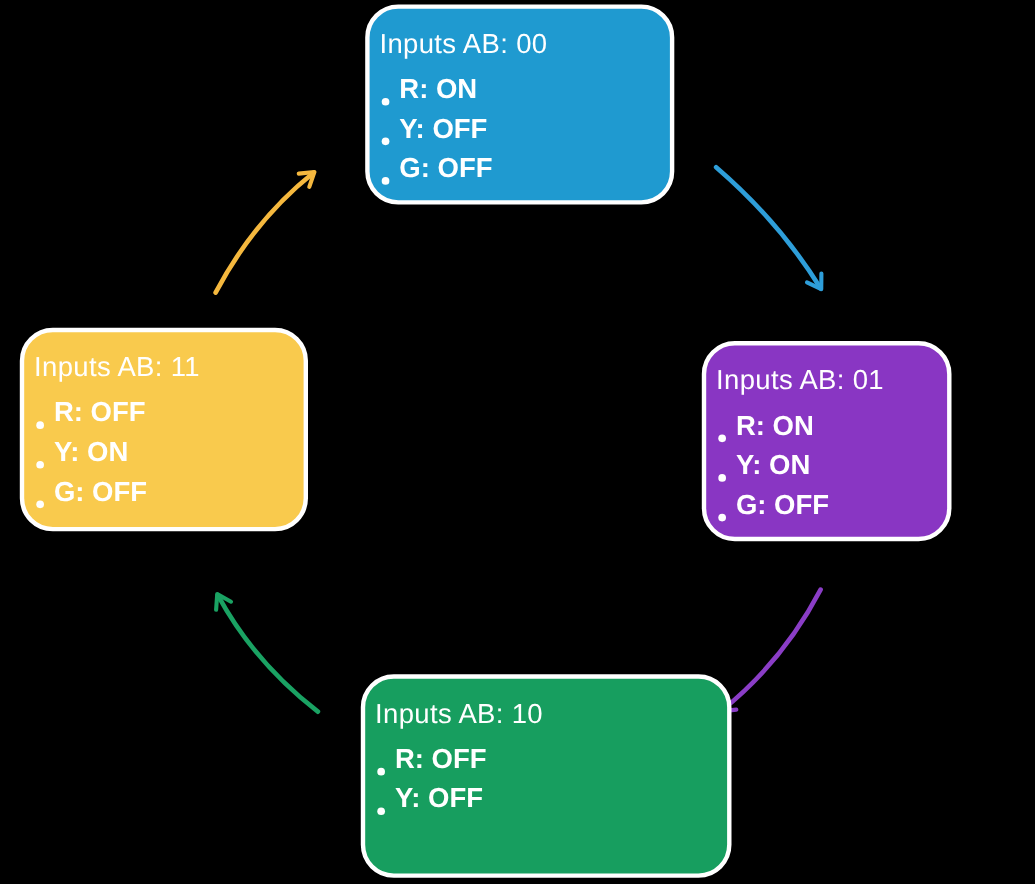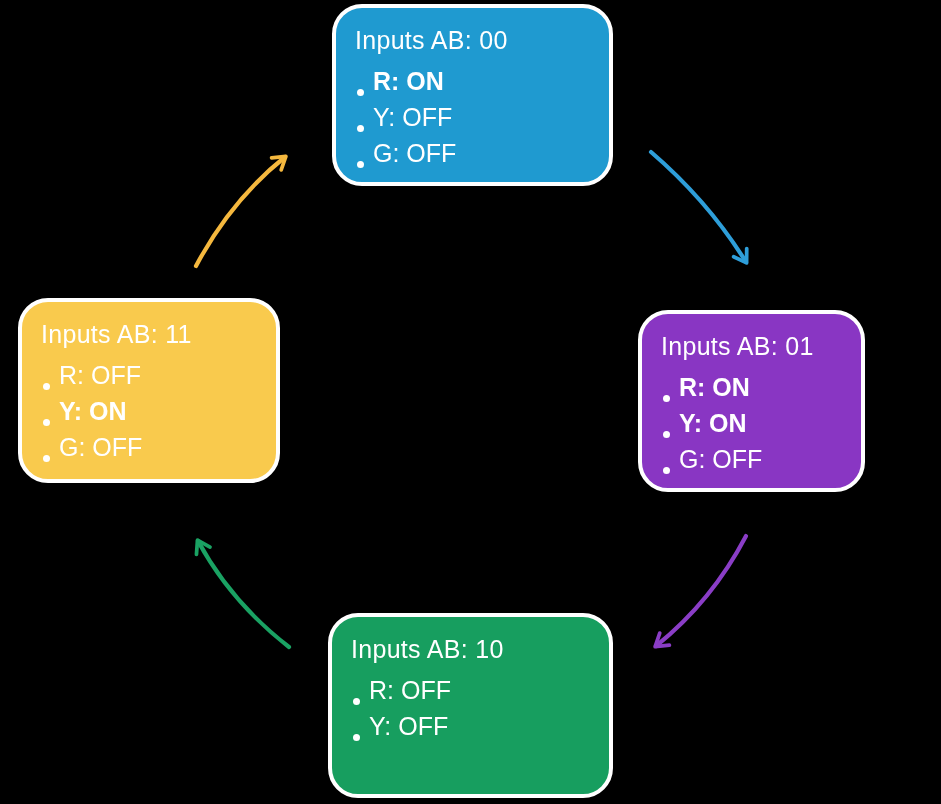--- a/index.html
+++ b/index.html
@@ -21,25 +21,25 @@
     top: 0;
     width: 941px;
     height: 804px;
   }
   .node {
     position: absolute;
     box-sizing: border-box;
     border: 4px solid #ffffff;
     border-radius: 30px;
     color: #ffffff;
-    padding: 14px 18px 0 19px;
+    padding: 14px 18px 0 9px;
   }
   .node-top    { left: 332px; top: 4px;   width: 281px; height: 182px; }
   .node-right  { left: 638px; top: 310px; width: 227px; height: 182px; }
-  .node-bottom { left: 328px; top: 613px; width: 285px; height: 185px; }
+  .node-bottom { left: 328px; top: 613px; width: 337px; height: 185px; }
   .node-left   { left: 18px;  top: 298px; width: 262px; height: 185px; }
   .node-title {
     font-size: 25px;
     line-height: 37px;
     font-weight: 400;
     letter-spacing: 0.3px;
     margin: 0 0 7px 0;
     white-space: nowrap;
   }
   .node-item {
@@ -51,21 +51,21 @@
     white-space: nowrap;
   }
   .dot {
     width: 7px;
     height: 7px;
     border-radius: 50%;
     background: #ffffff;
     margin: 0 9px 0 2px;
     flex: 0 0 auto;
   }
-  .item-text { font-weight: 400; }
+  .item-text { font-weight: 700; }
   .item-text.bold { font-weight: 700; }
   .arrow-path {
     fill: none;
     stroke-width: 4.2px;
     stroke-linecap: round;
   }
   .arrowhead-path {
     fill: none;
     stroke-width: 3.4px;
     stroke-linecap: round;

